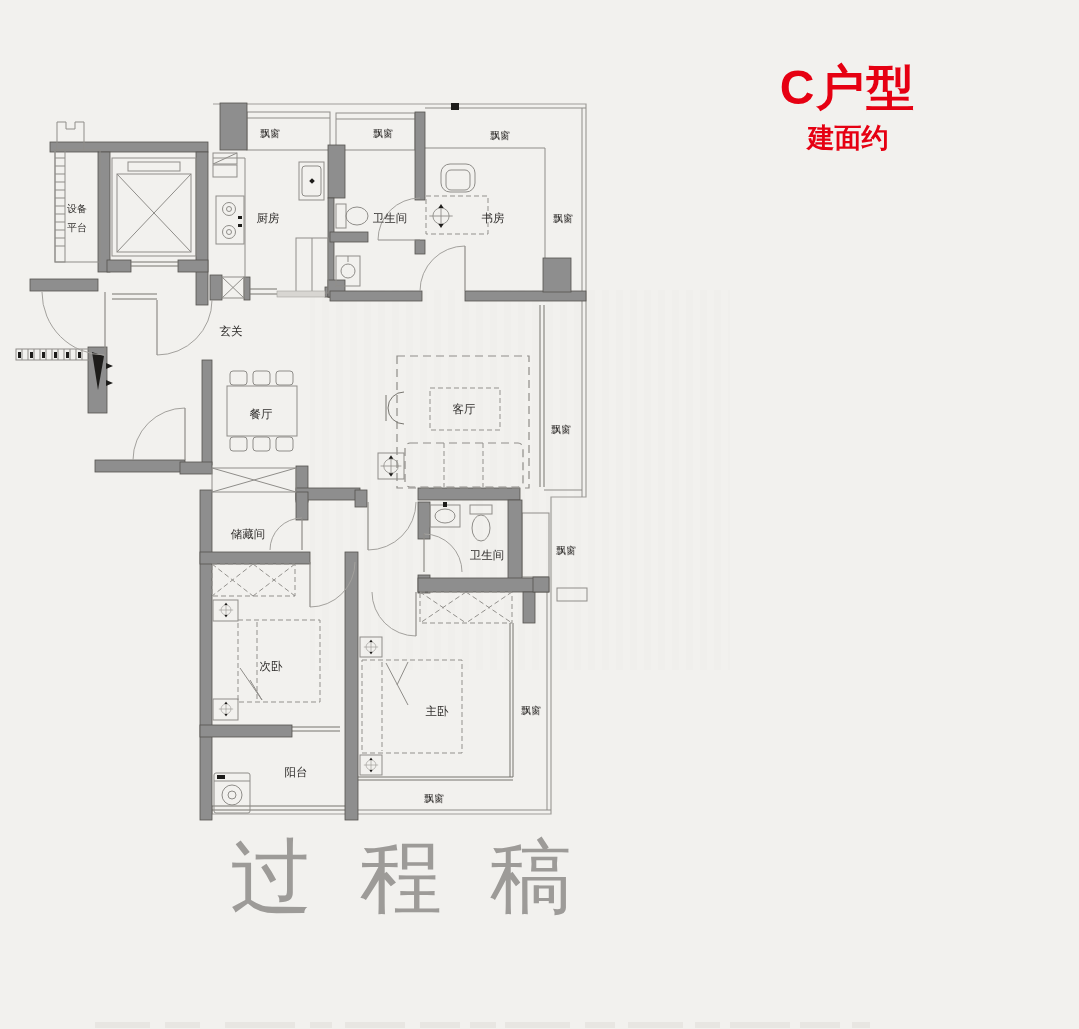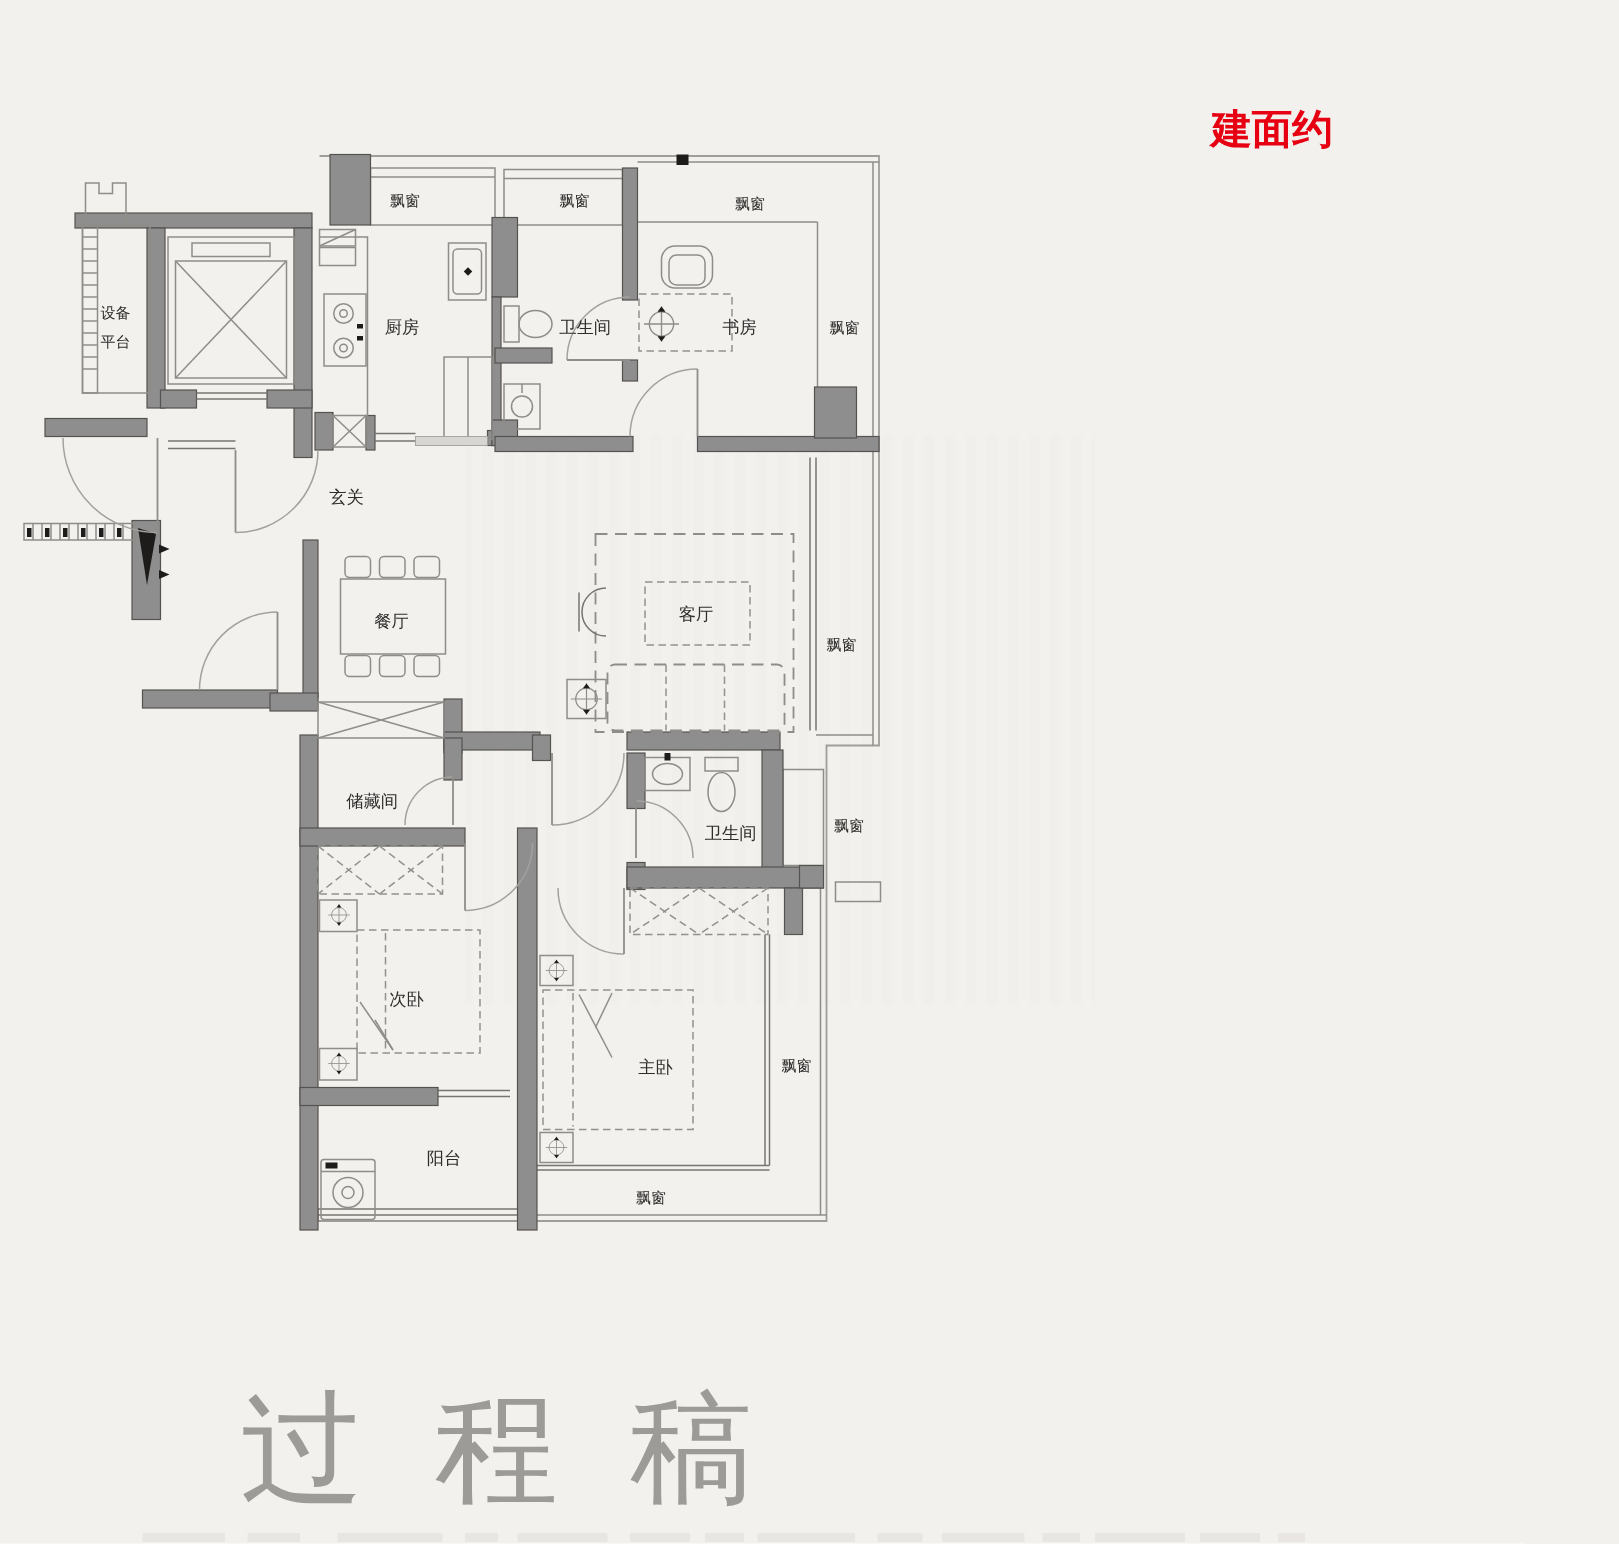--- a/index.html
+++ b/index.html
@@ -25,21 +25,21 @@
   .lbl{font-size:11.5px;fill:var(--label-dark);text-anchor:middle;font-weight:500;
        font-family:"Liberation Sans",sans-serif;}
   .lbl-s{font-size:10px;}
   
   .title-block{position:absolute;top:62px;left:698px;width:300px;text-align:center;}
   .title-main{font-size:48px;line-height:52px;font-weight:bold;color:var(--accent-red);letter-spacing:2px;}
   .title-area{margin-top:6px;display:flex;justify-content:center;align-items:flex-end;color:var(--accent-red);}
   .area-prefix{font-size:27px;font-weight:bold;}
   .area-value{font-size:47px;font-weight:bold;letter-spacing:1px;}
   
-  .watermark{position:absolute;top:912px;left:160px;width:460px;text-align:left;
+  .watermark{position:absolute;top:823px;left:160px;width:460px;text-align:right;
              font-family:"Liberation Serif",serif;font-size:82px;color:var(--watermark-gray);
              letter-spacing:48px;white-space:nowrap;}
 </style>
 </head>
 <body>
 
 <div class="canvas">
 
 <svg class="plan-svg" width="1079" height="1029" viewBox="0 0 1079 1029">
   <defs>
@@ -356,20 +356,21 @@
     <text class="lbl lbl-s" x="566" y="554">飘窗</text>
     <text class="lbl" x="271" y="670">次卧</text>
     <text class="lbl" x="437" y="715">主卧</text>
     <text class="lbl lbl-s" x="531" y="714">飘窗</text>
     <text class="lbl lbl-s" x="434" y="802">飘窗</text>
     <text class="lbl" x="296" y="776">阳台</text>
   </g>
 </svg>
 
 <div class="title-block">
+  <div class="title-main">C户型</div>
   <div class="title-area">
     <span class="area-prefix">建面约</span>
   </div>
 </div>
 
 <div class="watermark">过程稿</div>
 
 </div>
 
 </body></html>

